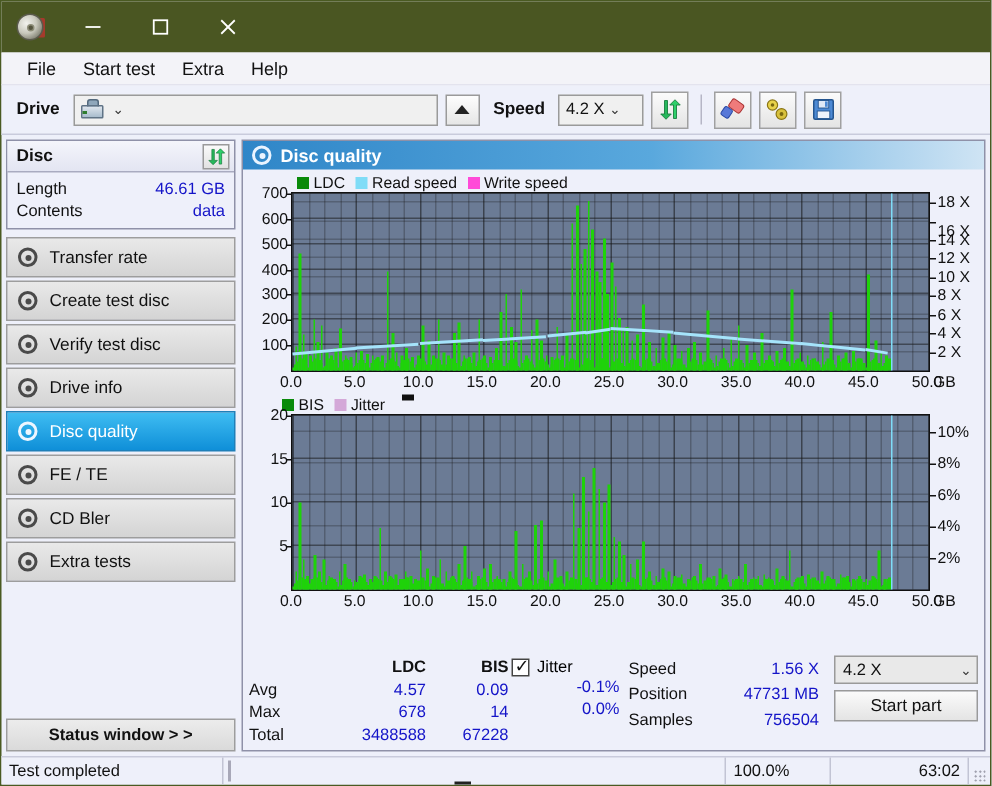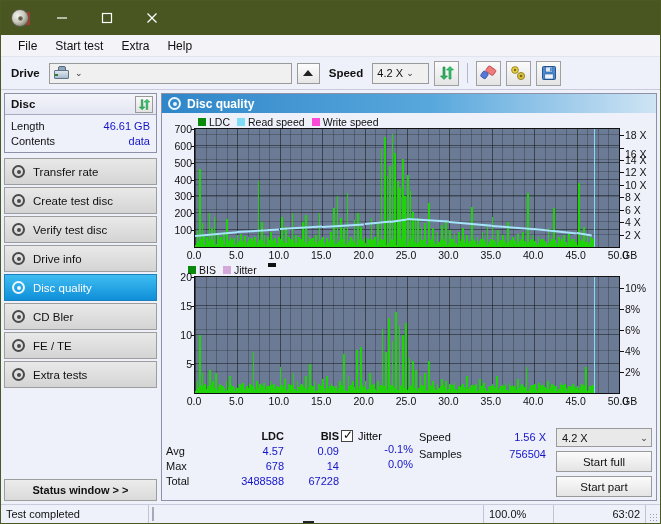--- a/index.html
+++ b/index.html
@@ -379,28 +379,28 @@
               <span class="d"></span>
               <span class="c"></span>
             </span>
           <span>Disc quality</span>
         </div>
         <div class="nav-btn">
           <span class="dq-ico" style="color:#4a4a4a">
               <span class="d"></span>
               <span class="c"></span>
             </span>
-          <span>CD Bler</span>
+          <span>FE / TE</span>
         </div>
         <div class="nav-btn">
           <span class="dq-ico" style="color:#4a4a4a">
               <span class="d"></span>
               <span class="c"></span>
             </span>
-          <span>FE / TE</span>
+          <span>CD Bler</span>
         </div>
         <div class="nav-btn">
           <span class="dq-ico" style="color:#4a4a4a">
               <span class="d"></span>
               <span class="c"></span>
             </span>
           <span>Extra tests</span>
         </div>
       </div>
 
@@ -1470,30 +1470,33 @@
           <div class="jit-val">0.0%</div>
         </div>
 
         <div class="stats-r">
           <div class="sr-col">
             <div class="sr-row">
               <span class="lbl">Speed</span>
               <span class="val">1.56 X</span>
             </div>
             <div class="sr-row">
+              <span class="lbl">Position</span>
+              <span class="val">47731 MB</span>
+            </div>
+            <div class="sr-row">
               <span class="lbl">Samples</span>
               <span class="val">756504</span>
             </div>
           </div>
           <div class="sr-btns">
             <div class="sel-combo">
               <span style="flex:1 1 auto">4.2 X</span>
               <span class="caret">⌄</span>
             </div>
-            <div class="act-btn">Start full</div>
             <div class="act-btn">Start part</div>
           </div>
         </div>
       </div>
     </div>
   </div>
 
   <div class="statusbar">
     <div class="sb-cell sb-text">Test completed</div>
     <div class="sb-cell sb-prog">

